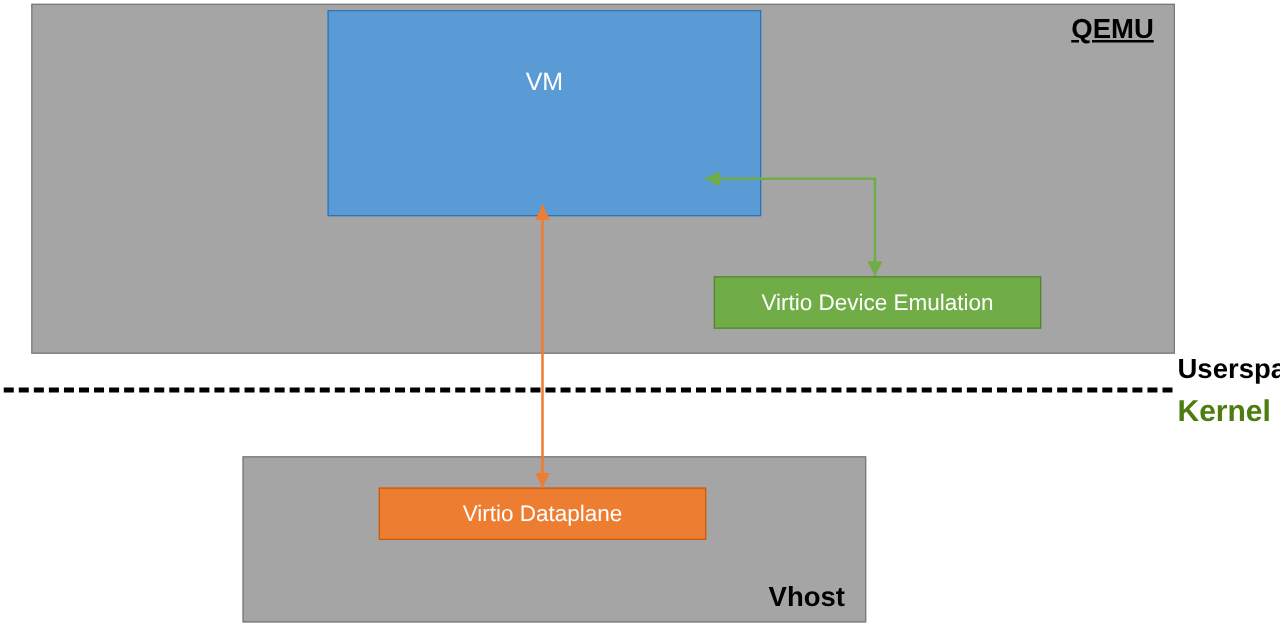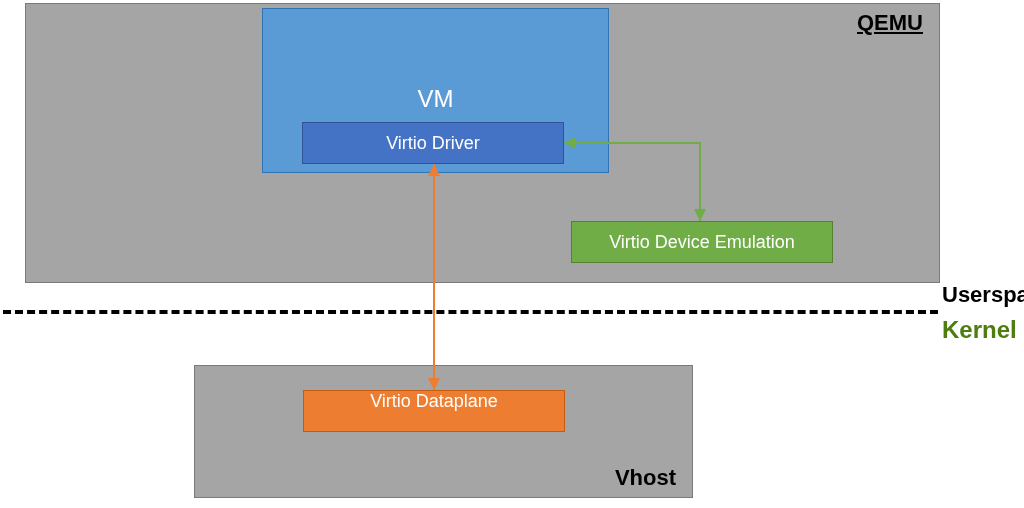--- a/index.html
+++ b/index.html
@@ -40,26 +40,26 @@
   .vm {
     left: 262px;
     top: 8px;
     width: 347px;
     height: 165px;
     background: #5b9bd5;
     border: 1px solid #2e75b6;
   }
   .vm-label {
     position: absolute;
-    top: 76px;
+    top: 46px;
     left: 0;
     width: 100%;
     text-align: center;
     color: #fff;
-    font-size: 24px;
+    font-size: 20px;
   }
   .virtio-driver {
     left: 302px;
     top: 122px;
     width: 262px;
     height: 42px;
     background: #4472c4;
     border: 1px solid #2f5597;
     color: #fff;
     display: flex;
@@ -99,20 +99,21 @@
   }
   .virtio-dataplane {
     left: 303px;
     top: 390px;
     width: 262px;
     height: 42px;
     background: #ed7d31;
     border: 1px solid #c55a11;
     color: #fff;
     display: flex;
+    align-items: center;
     justify-content: center;
     font-size: 18px;
   }
   .divider {
     position: absolute;
     left: 3px;
     top: 310px;
     width: 935px;
     height: 0;
     border-top: 4px dashed #000;
@@ -158,23 +159,20 @@
 <div class="canvas">
 
   <div class="box qemu">
     <div class="qemu-label">QEMU</div>
   </div>
 
   <div class="box vm">
     <div class="vm-label">VM</div>
   </div>
 
-  <div class="box virtio-driver">
-    <span>Virtio Driver</span>
-  </div>
 
   <div class="box virtio-emu">
     <span>Virtio Device Emulation</span>
   </div>
 
   <div class="divider"></div>
   <div class="userspace-label">Userspace</div>
   <div class="kernel-label">Kernel</div>
 
   <div class="box vhost">

